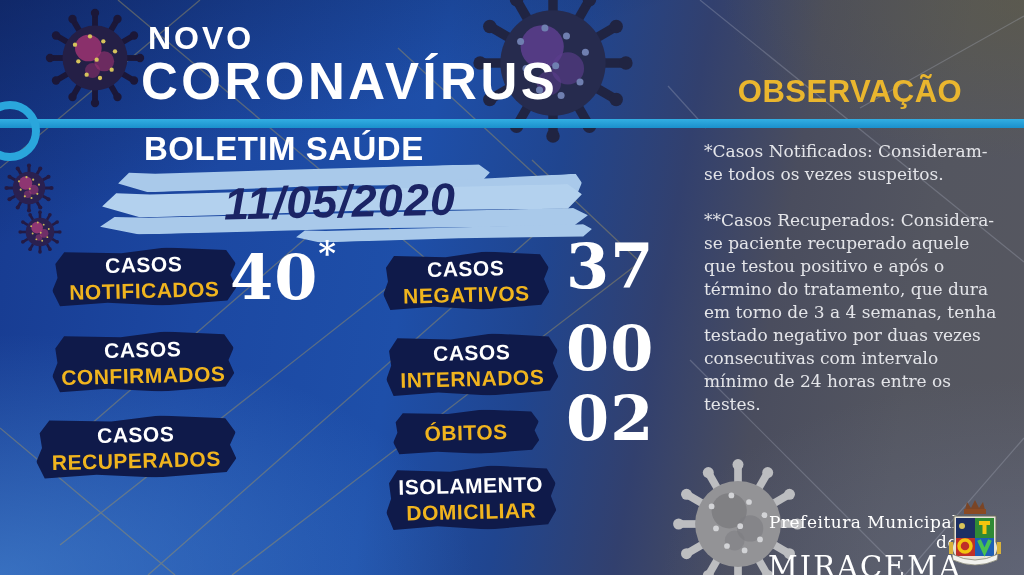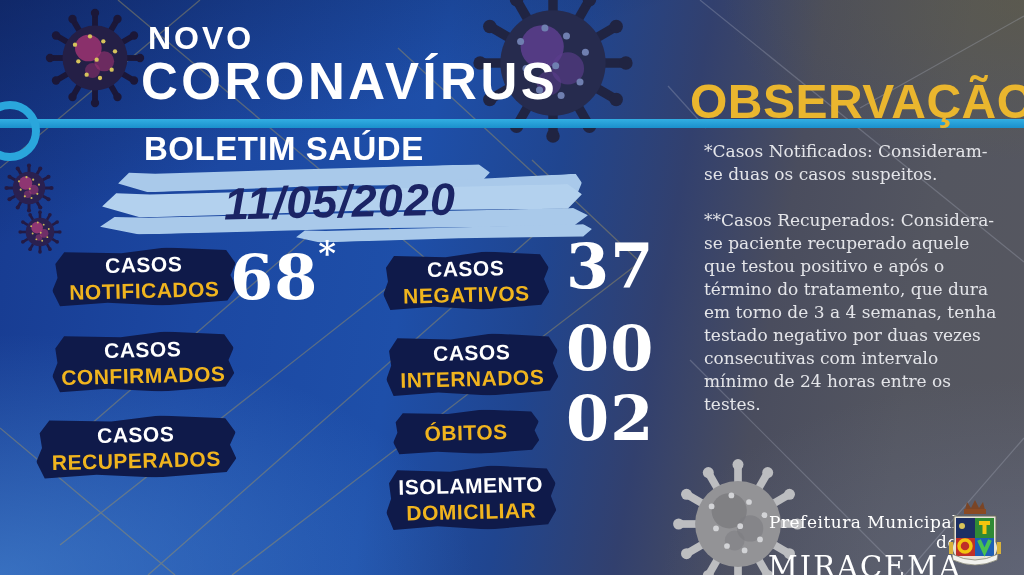--- a/index.html
+++ b/index.html
@@ -29,21 +29,21 @@
     clip-path:polygon(2% 24%,7% 4%,38% 8%,62% 0%,95% 7%,100% 30%,97% 50%,100% 72%,95% 94%,60% 100%,30% 93%,4% 97%,0% 70%,3% 48%);
     display:flex;flex-direction:column;justify-content:center;align-items:center;gap:1px;}
   .brush .l1{color:#fff;font-size:21px;font-weight:700;letter-spacing:.5px;line-height:25px;}
   .brush .l2{color:#f0b41e;font-size:21px;font-weight:700;letter-spacing:.5px;line-height:25px;}
   .brush .l1:empty{display:none;}
   .num{position:absolute;z-index:5;color:#fff;font-family:"DejaVu Serif",serif;font-weight:700;
     font-size:62px;line-height:1;letter-spacing:1px;}
   .num sup{font-size:34px;vertical-align:34px;letter-spacing:-2px;}
   .num sup:empty{display:none;}
   .obs-title{position:absolute;left:690px;top:74px;width:320px;text-align:center;
-    font-size:48px;font-weight:800;letter-spacing:.5px;color:#eab62e;z-index:5;}
+    font-size:31px;font-weight:800;letter-spacing:.5px;color:#eab62e;z-index:5;}
   .obs-p{position:absolute;left:704px;width:302px;margin:0;z-index:5;
     font-family:"DejaVu Serif",serif;font-size:17px;line-height:23px;color:#e4e5e9;}
   .source{position:absolute;left:16px;top:543px;font-family:"DejaVu Serif",serif;
     font-size:17px;color:#f0f1f4;z-index:5;}
   .entity{position:absolute;left:768px;top:512px;width:190px;text-align:right;z-index:5;color:#fff;
     font-family:"DejaVu Serif",serif;}
   .entity .e1{font-size:17px;letter-spacing:.5px;}
   .entity .e2{font-size:29px;letter-spacing:2px;line-height:30px;}
   .coa{position:absolute;left:948px;top:498px;z-index:5;}
 </style>
@@ -151,21 +151,21 @@
   <div class="strip" style="left:102px;top:188px;width:480px;height:26px;transform:rotate(-1deg);background:#b3d1ee"></div>
   <div class="strip" style="left:100px;top:212px;width:488px;height:19px;transform:rotate(-1deg)"></div>
   <div class="strip" style="left:296px;top:227px;width:296px;height:13px;transform:rotate(-1.2deg)"></div>
   <div class="date">11/05/2020</div>
 
   <div class="brush" style="left:52px;top:248px;width:184px;height:58px">
     <div class="l1">CASOS</div>
     <div class="l2">NOTIFICADOS</div>
   </div>
   <div class="num" style="left:230px;top:236px">
-    <span>68</span><sup>*</sup>
+    <span>40</span><sup>*</sup>
   </div>
 
   <div class="brush" style="left:52px;top:332px;width:182px;height:60px">
     <div class="l1">CASOS</div>
     <div class="l2">CONFIRMADOS</div>
   </div>
 
   <div class="brush" style="left:36px;top:416px;width:200px;height:62px">
     <div class="l1">CASOS</div>
     <div class="l2">RECUPERADOS</div>
@@ -194,21 +194,21 @@
   <div class="num" style="left:566px;top:388px">
     <span>02</span>
   </div>
 
   <div class="brush" style="left:386px;top:466px;width:170px;height:64px">
     <div class="l1">ISOLAMENTO</div>
     <div class="l2">DOMICILIAR</div>
   </div>
 
   <div class="obs-title">OBSERVAÇÃO</div>
-  <p class="obs-p" style="top:140px">*Casos Notificados: Consideram-se duas os casos suspeitos.</p>
+  <p class="obs-p" style="top:140px">*Casos Notificados: Consideram-se todos os vezes suspeitos.</p>
   <p class="obs-p" style="top:209px">**Casos Recuperados: Considera-se paciente recuperado aquele que testou positivo e após o término do tratamento, que dura em torno de 3 a 4 semanas, tenha testado negativo por duas vezes consecutivas com intervalo mínimo de 24 horas entre os testes.</p>
 
   <div class="entity">
     <div class="e1">Prefeitura Municipal de</div>
     <div class="e2">MIRACEMA</div>
   </div>
 
   <svg class="coa" width="54" height="76" viewBox="0 0 54 76">
     <path d="M17 12 L19 4 L23 10 L27 2 L31 10 L35 4 L37 12 Z" fill="#7a4526"></path>
     <rect x="16" y="11" width="22" height="5" fill="#8a4a23"></rect>

